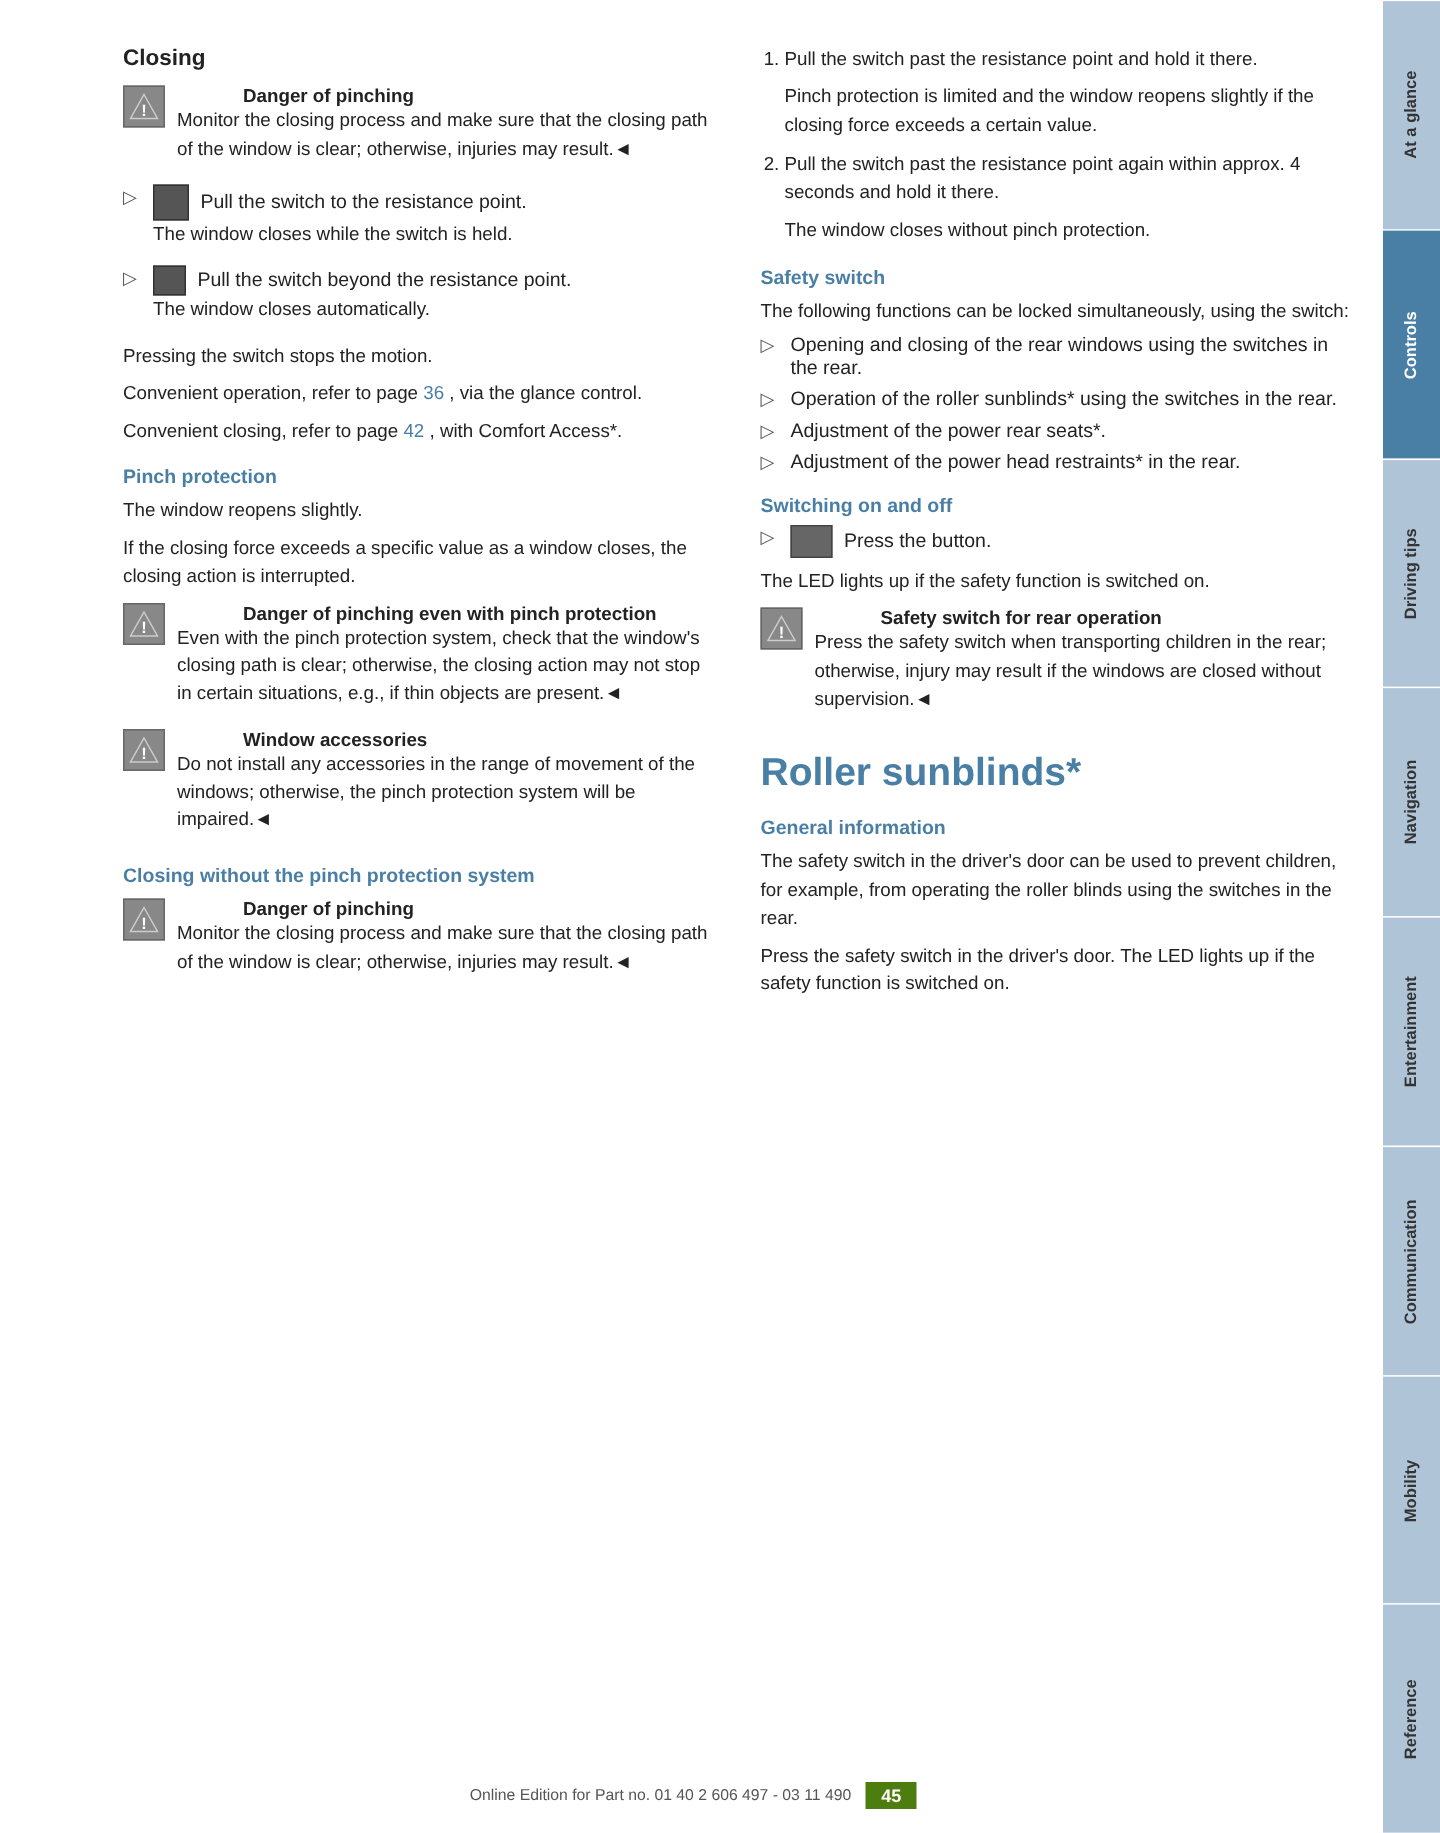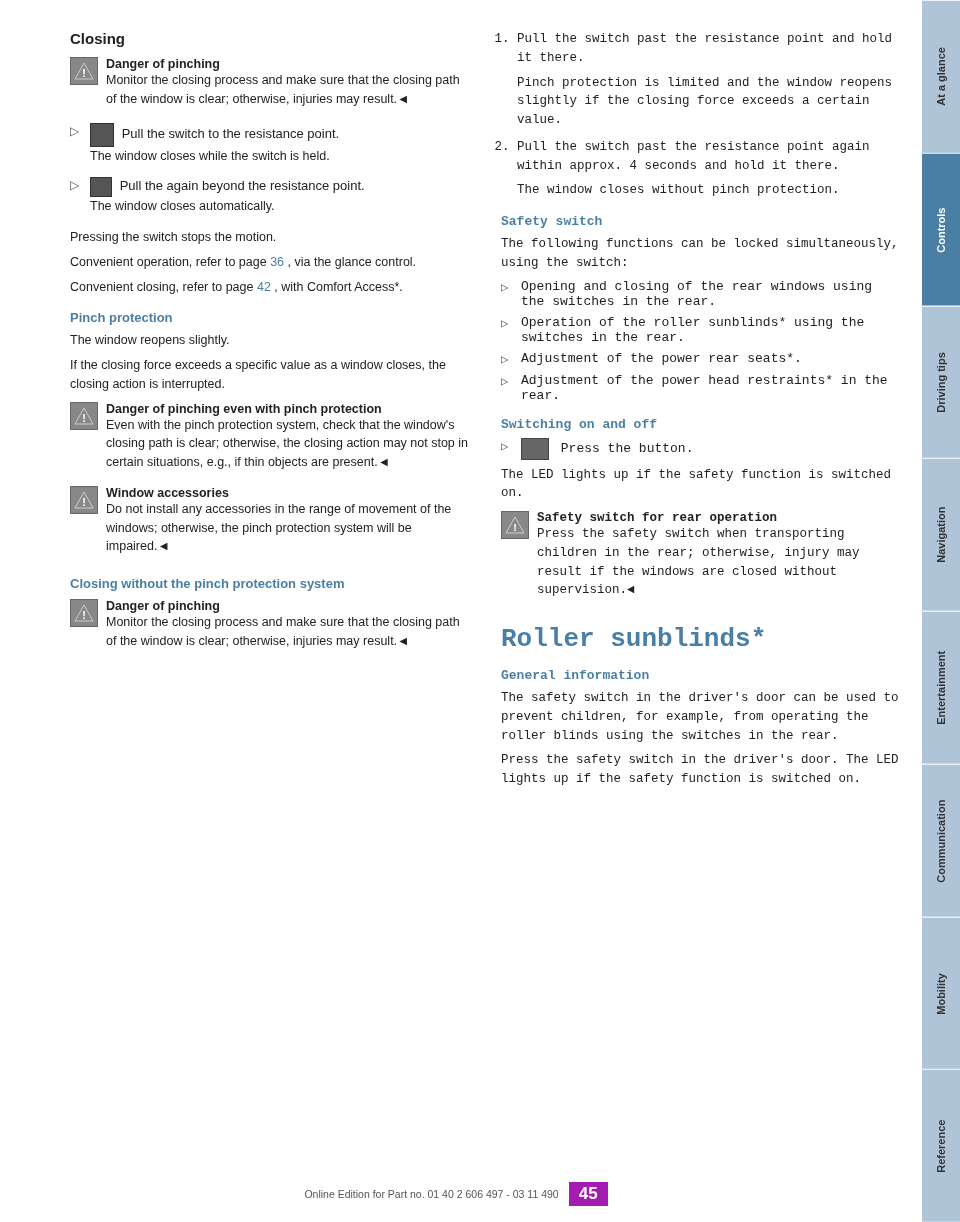--- a/index.html
+++ b/index.html
@@ -11,20 +11,21 @@
       color: #222;
       background: #fff;
       overflow: hidden;
       position: relative;
     }
 
     .page-container {
       display: flex;
       width: 960px;
       height: 1222px;
+      padding-left: 12px;
     }
 
     .main-content {
       flex: 1;
       padding: 30px 20px 30px 70px;
       position: relative;
     }
 
     .right-sidebar {
       width: 38px;
@@ -59,21 +60,20 @@
       display: flex;
       gap: 30px;
     }
 
     .left-col {
       flex: 1;
     }
 
     .right-col {
       flex: 1;
-      font-family: Liberation Mono, monospace;
     }
 
     h1.section-title {
       font-size: 15px;
       font-weight: bold;
       color: #222;
       margin-bottom: 10px;
     }
 
     h2.subsection-title {
@@ -121,20 +121,21 @@
       height: 20px;
     }
 
     .warning-text {
       flex: 1;
     }
 
     .warning-title {
       font-weight: bold;
       font-size: 12.5px;
+      margin-left: 44px;
     }
 
     .arrow-item {
       display: flex;
       align-items: flex-start;
       margin: 6px 0;
       gap: 6px;
     }
 
     .arrow-symbol {
@@ -172,24 +173,24 @@
       left: 0;
       right: 0;
       display: flex;
       justify-content: center;
       align-items: center;
       font-size: 11px;
       color: #555;
     }
 
     .page-number-box {
-      background: #a21caf;
+      background: #4d7c0f;
       color: #fff;
       padding: 2px 10px;
-      font-size: 17px;
+      font-size: 12px;
       font-weight: bold;
       margin: 0 10px;
     }
 
     .footer-text {
       font-size: 10.5px;
       color: #555;
     }
 
     a.page-link {
@@ -250,21 +251,21 @@
             <span class="switch-icon"></span>
             <span>Pull the switch to the resistance point.</span>
             <p>The window closes while the switch is held.</p>
           </div>
         </div>
 
         <div class="arrow-item">
           <span class="arrow-symbol">▷</span>
           <div>
             <span class="switch-icon-small"></span>
-            <span>Pull the again beyond the resistance point.</span>
+            <span>Pull the switch beyond the resistance point.</span>
             <p>The window closes automatically.</p>
           </div>
         </div>
 
         <p>Pressing the switch stops the motion.</p>
 
         <p>
           <span>Convenient operation, refer to page</span>
           <a class="page-link" href="#">36</a>
           <span>, via the glance control.</span>

